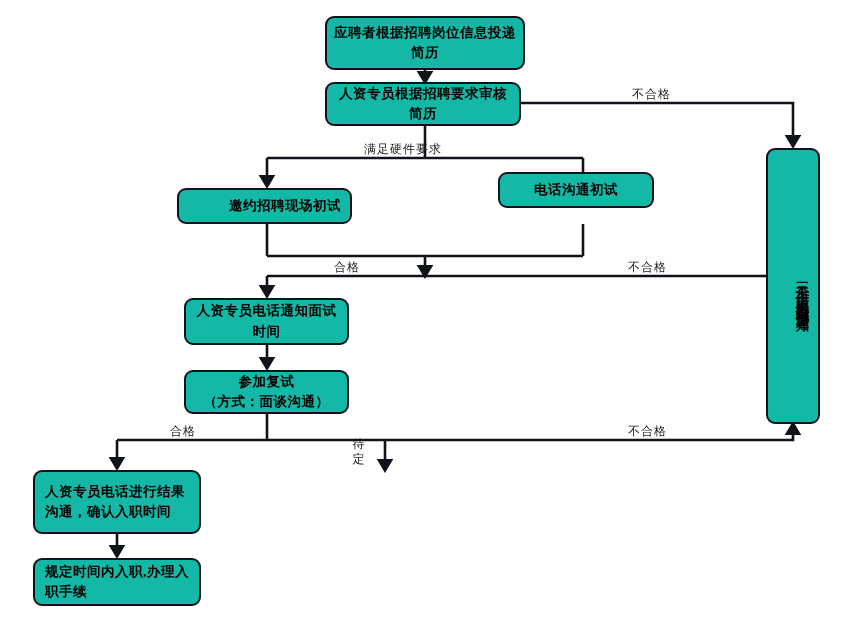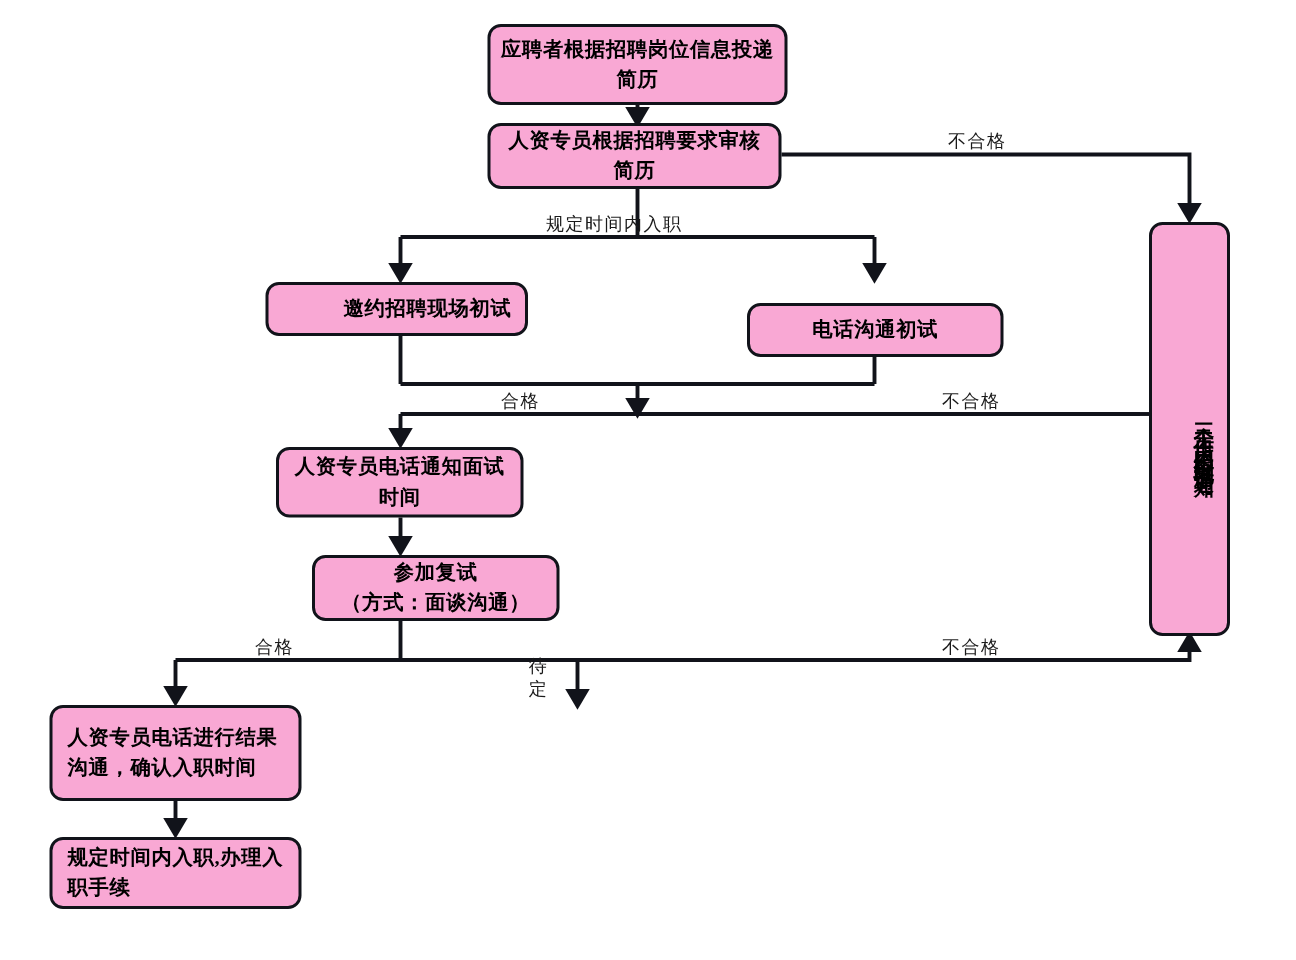--- a/index.html
+++ b/index.html
@@ -5,21 +5,21 @@
   html,body{margin:0;padding:0;background:#ffffff;}
   body{
     width:864px;height:640px;position:relative;overflow:hidden;
     font-family:"Liberation Serif","DejaVu Serif",serif;
   }
   #canvas{position:absolute;left:0;top:0;width:864px;height:640px;}
   svg.edges{position:absolute;left:0;top:0;width:864px;height:640px;}
 
   .node{
     position:absolute;
-    background:#f9a8d4;
+    background:#14b8a6;
     border:2px solid #11131a;
     border-radius:9px;
     box-sizing:border-box;
     display:flex;
     align-items:center;
     justify-content:center;
     color:#000000;
     font-weight:bold;
     font-size:13.5px;
     line-height:1.5;
@@ -105,29 +105,29 @@
   </div>
 
   <div class="node" style="left:325px;top:82px;width:196px;height:44px;">
     <span class="txt">人资专员根据招聘要求审核简历</span>
   </div>
 
   <div class="node" style="left:177px;top:188px;width:175px;height:36px;padding-left:47px;">
     <span class="txt">邀约招聘现场初试</span>
   </div>
 
-  <div class="node" style="left:498px;top:202px;width:171px;height:36px;">
+  <div class="node" style="left:498px;top:172px;width:156px;height:36px;">
     <span class="txt">电话沟通初试</span>
   </div>
 
   <div class="node" style="left:184px;top:298px;width:165px;height:47px;align-items:center;">
     <span class="txt">人资专员电话通知面试时间</span>
   </div>
 
-  <div class="node" style="left:184px;top:370px;width:165px;height:44px;margin-left:24px;">
+  <div class="node" style="left:184px;top:370px;width:165px;height:44px;">
     <span class="txt">
       <span>参加复试</span><br>
       <span>（方式：面谈沟通）</span>
     </span>
   </div>
 
   <div class="node left-align" style="left:33px;top:470px;width:168px;height:64px;">
     <span class="txt">人资专员电话进行结果沟通，确认入职时间</span>
   </div>
 
@@ -135,21 +135,21 @@
     <span class="txt">规定时间内入职,办理入职手续</span>
   </div>
 
 
   <div class="node vertical" style="left:766px;top:148px;width:54px;height:276px;">
     <span class="txt">三个工作日内未得到电话通知</span>
   </div>
 
   <div class="edge-label" style="left:632px;top:86px;">不合格</div>
 
-  <div class="edge-label" style="left:364px;top:141px;">规定时间内入职</div>
+  <div class="edge-label" style="left:364px;top:141px;">满足硬件要求</div>
 
   <div class="edge-label" style="left:334px;top:259px;">合格</div>
 
   <div class="edge-label" style="left:628px;top:259px;">不合格</div>
 
   <div class="edge-label" style="left:170px;top:423px;">合格</div>
 
   <div class="edge-label stacked" style="left:352px;top:437px;">待定</div>
 
   <div class="edge-label" style="left:628px;top:423px;">不合格</div>

